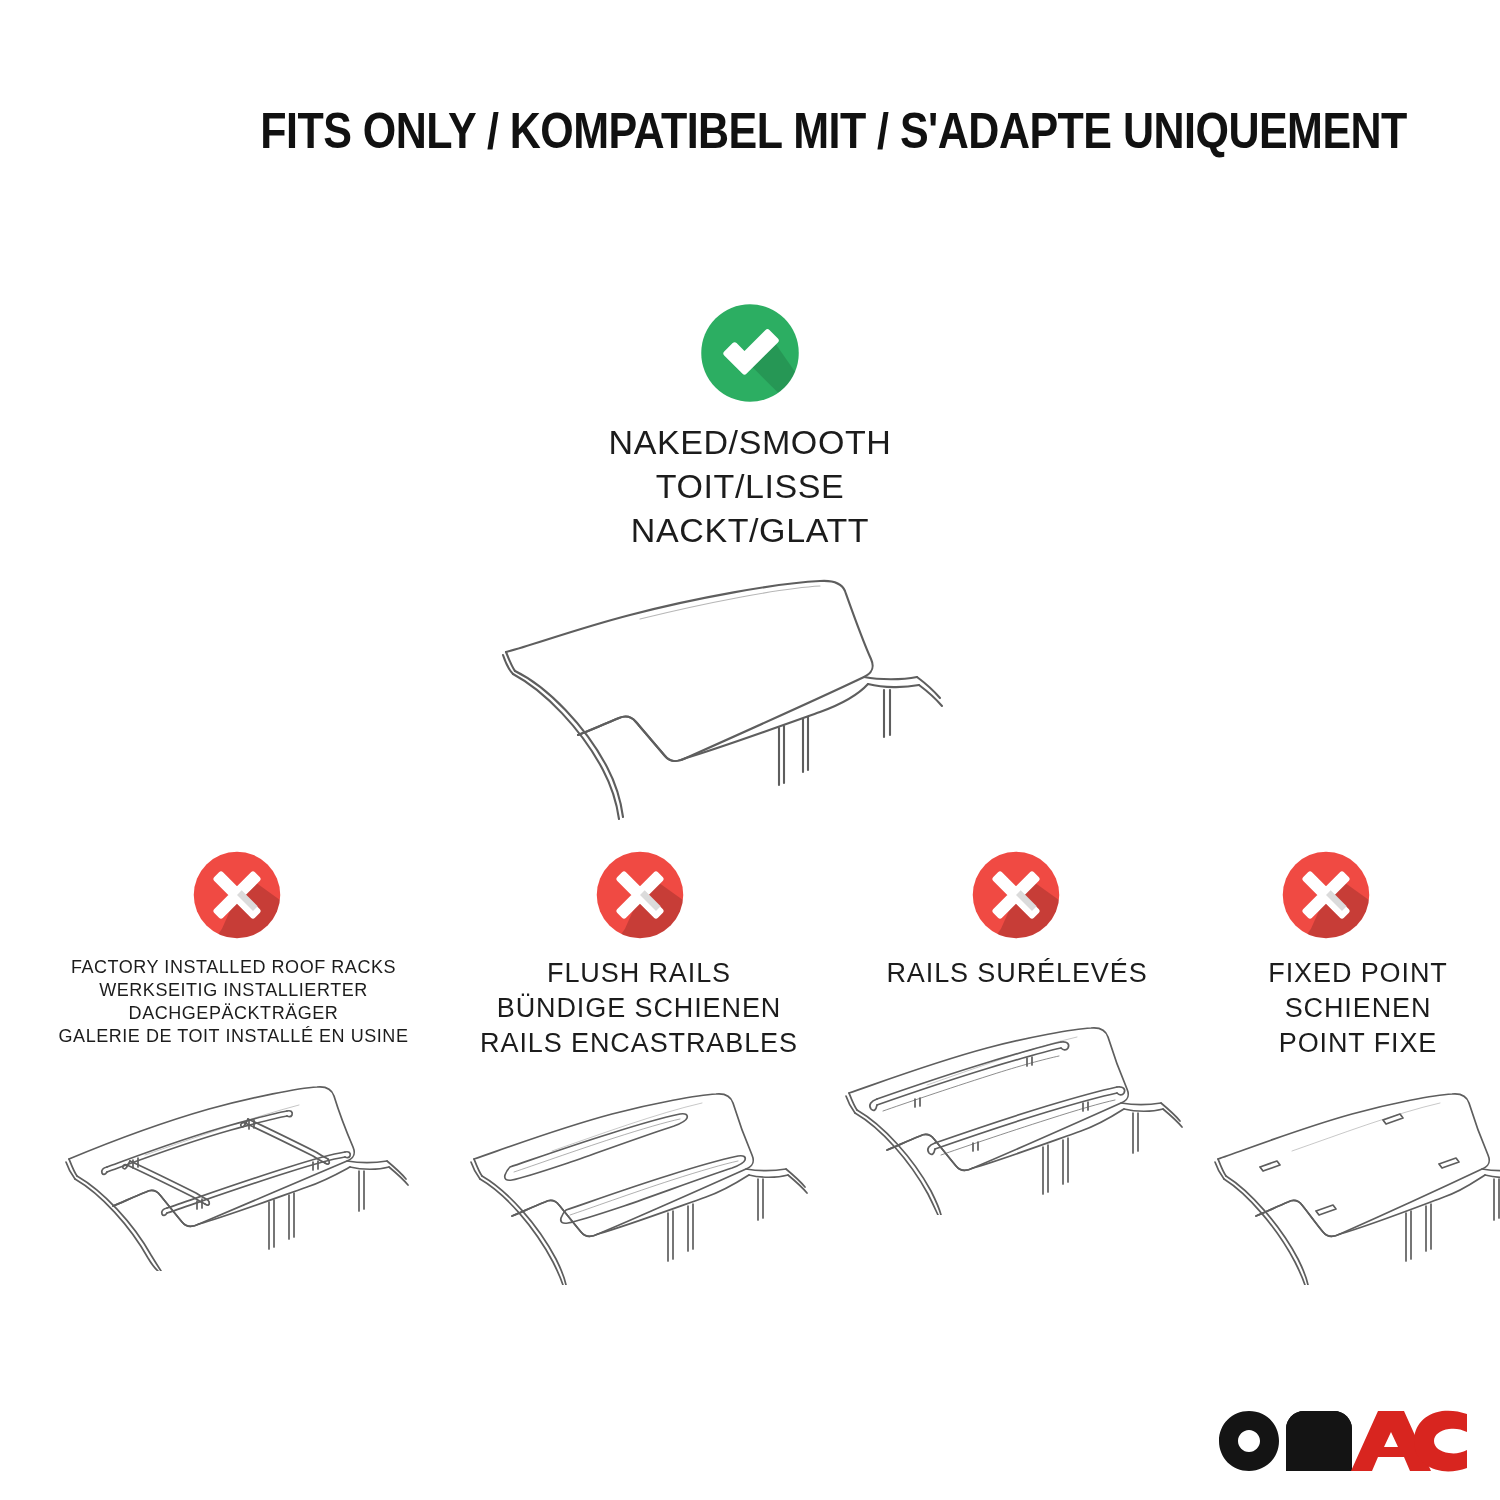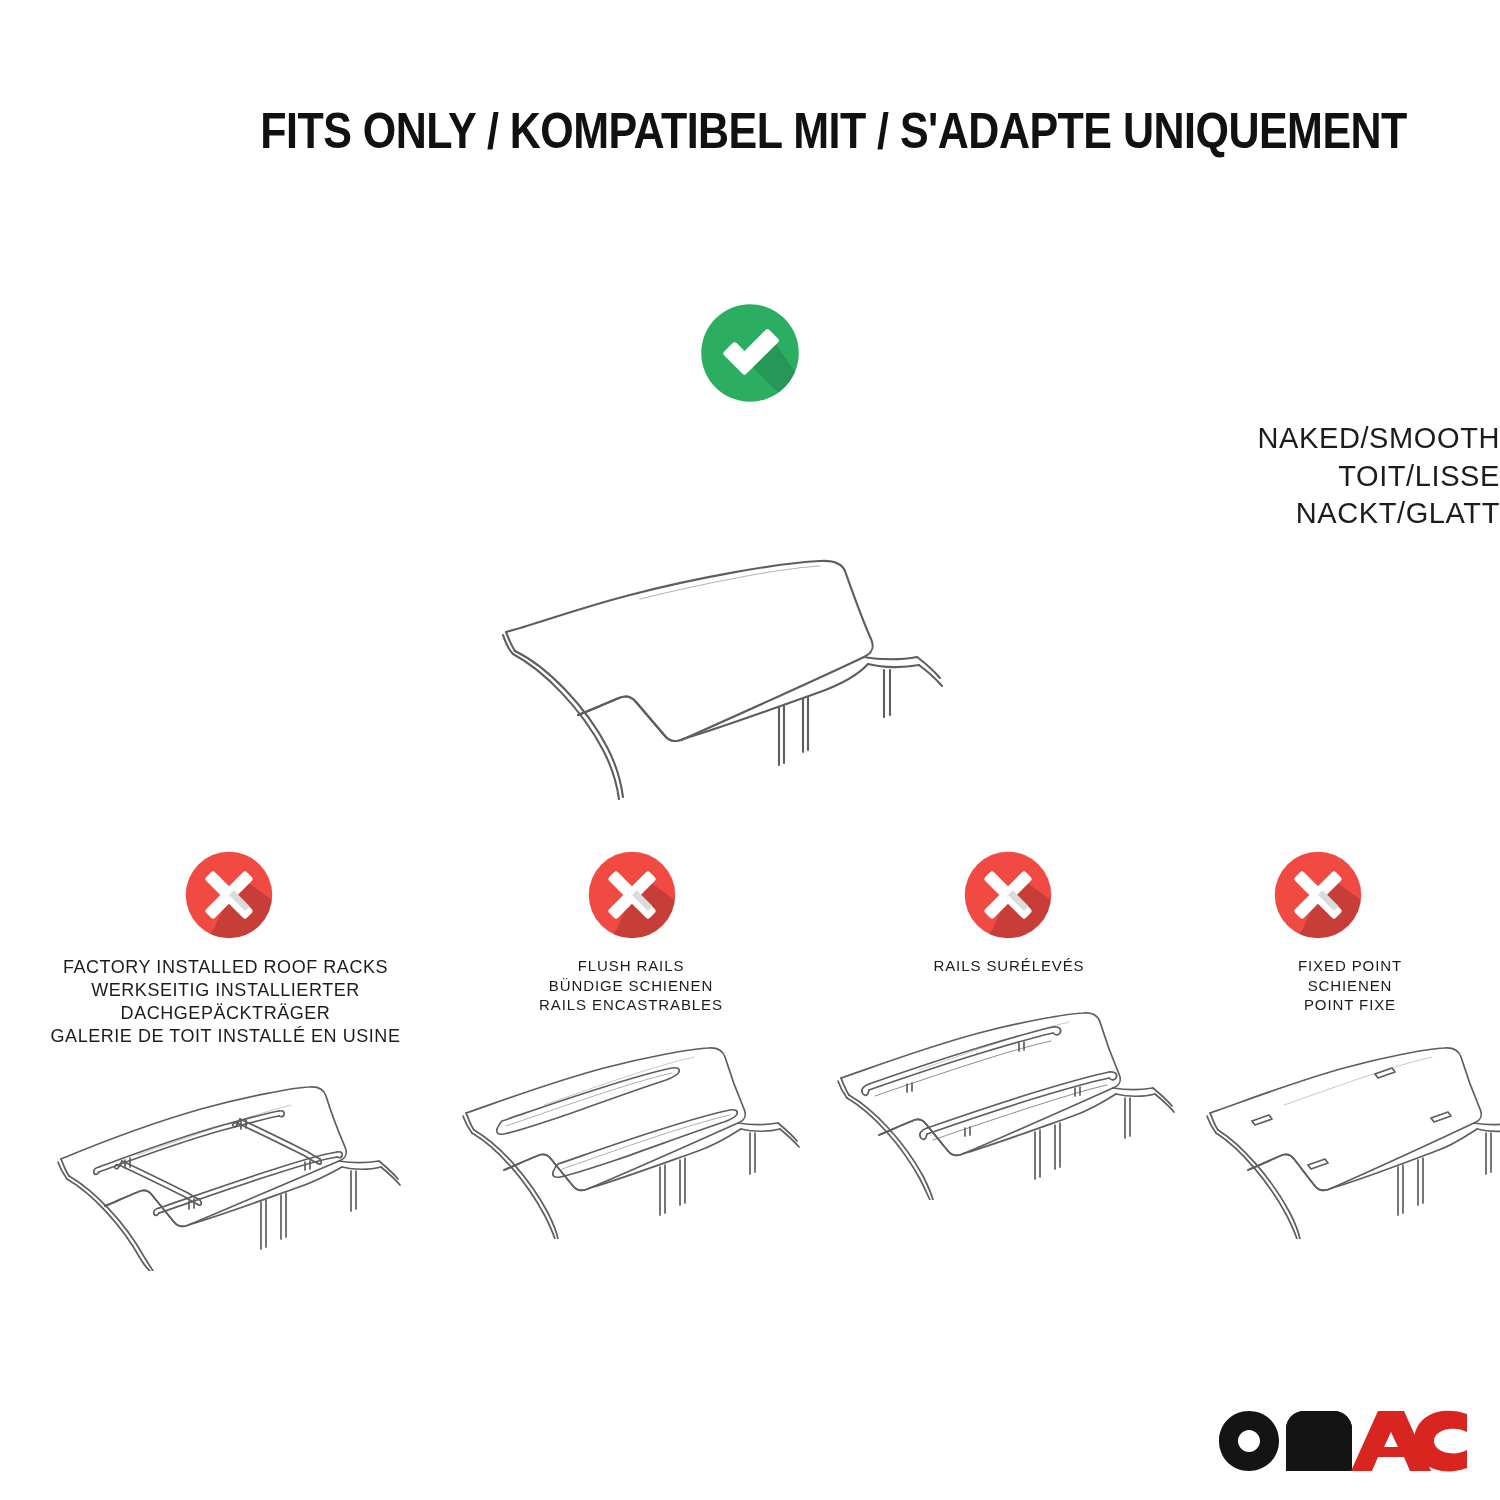--- a/index.html
+++ b/index.html
@@ -32,21 +32,21 @@
     transform: scaleX(0.86);
     transform-origin: center;
     white-space: nowrap;
     color: #111111;
   }
 
   
   .cell { position: absolute; }
   .cell-label {
     text-align: center;
-    font-size: 15px;
+    font-size: 27px;
     line-height: 1.30;
     letter-spacing: 0.9px;
     color: #1c1c1c;
     font-weight: 400;
     white-space: nowrap;
   }
   .cell-label.small {
     font-size: 18px;
     letter-spacing: 0.55px;
     line-height: 1.27;
@@ -59,25 +59,25 @@
 
   
   .roof { position: relative; margin: 0 auto; }
   .roof svg { display: block; width: 100%; height: 100%; }
 
   
   #featured {
     left: 0; top: 300px; width: 1500px;
   }
   #featured .badge { width: 106px; height: 106px; }
-  #featured .cell-label { margin-top: 14px; font-size: 29px; letter-spacing: 0.6px; line-height: 1.30; text-align: right; }
+  #featured .cell-label { margin-top: 14px; font-size: 34px; letter-spacing: 0.6px; line-height: 1.30; }
   #featured .roof { width: 520px; height: 265px; margin-top: 14px; }
 
   
-  #row-no { position: absolute; left: 8px; top: 848px; width: 1256px; height: 440px; }
+  #row-no { position: absolute; left: 16px; top: 848px; width: 1256px; height: 440px; }
   .nocell { position: absolute; top: 0; }
   .nocell .badge { width: 94px; height: 94px; }
   .nocell .lbl-wrap { margin-top: 14px; }
   .nocell .roof { margin-top: 24px; }
 
   #no-1 { left: 5px;    width: 425px; }
   #no-2 { left: 438px;  width: 370px; }
   #no-3 { left: 815px;  width: 372px; }
   #no-4 { left: 1192px; width: 300px; }
 

